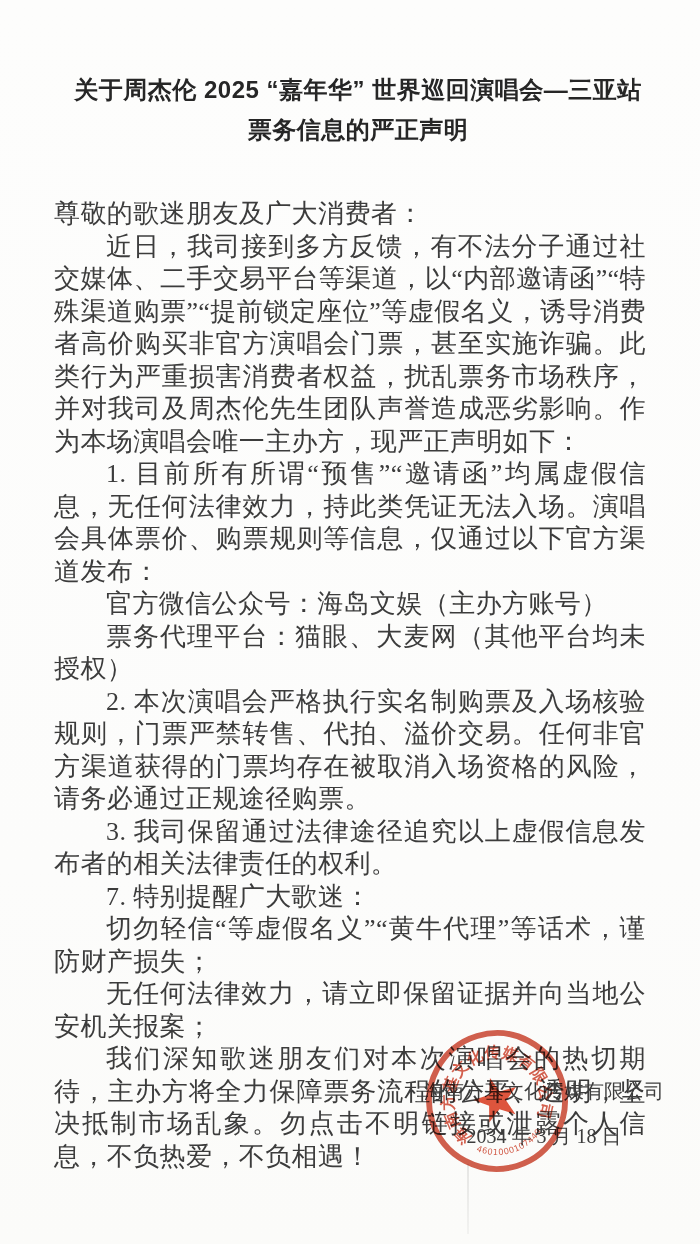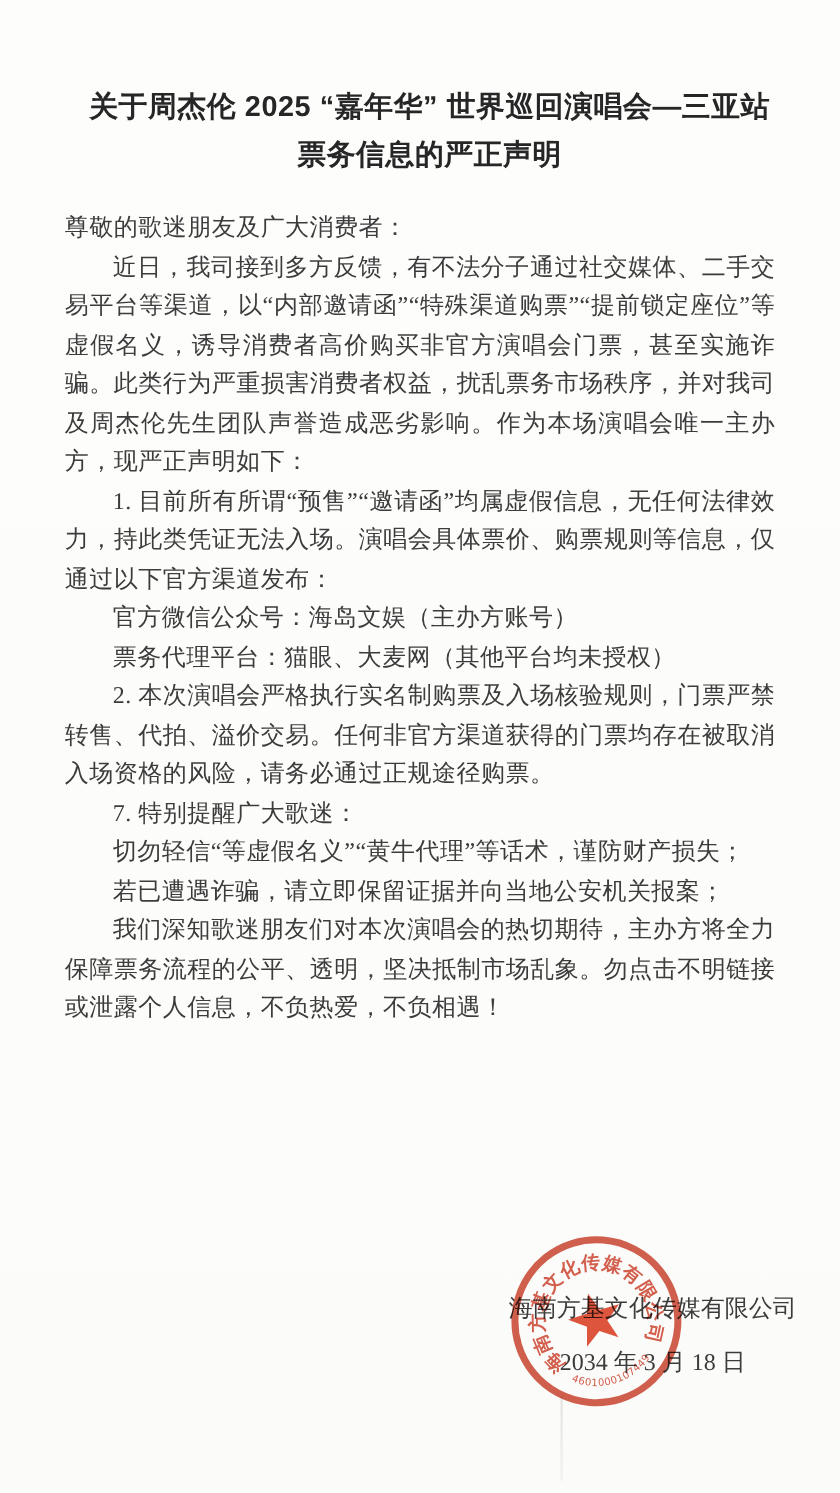--- a/index.html
+++ b/index.html
@@ -14,22 +14,22 @@
   }
   .title{
     position:absolute;top:70px;left:20px;right:20px;
     margin:0;text-align:center;
     font-family:"Liberation Sans","DejaVu Sans",sans-serif;
     font-weight:bold;color:#262626;
     font-size:24px;line-height:40px;letter-spacing:0.5px;
   }
   .title-line{display:block;}
   .content{
-    position:absolute;top:174px;left:54px;width:592px;
-    font-size:20px;line-height:32.5px;letter-spacing:0.4px;
+    position:absolute;top:198px;left:54px;width:592px;
+    font-size:26px;line-height:32.5px;letter-spacing:0.4px;
   }
   .content p{margin:0;text-align:justify;}
   .para{text-indent:2em;}
   .signature{
     position:absolute;top:1069px;right:52px;
     text-align:center;font-size:20px;line-height:45px;color:#3c3c3c;
     z-index:1;
   }
   .seal{
     position:absolute;left:424px;top:1028px;width:146px;height:146px;
@@ -62,23 +62,24 @@
     <span class="title-line">票务信息的严正声明</span>
   </h1>
 
   <div class="content">
     <p class="greeting">尊敬的歌迷朋友及广大消费者：</p>
     <p class="para">近日，我司接到多方反馈，有不法分子通过社交媒体、二手交易平台等渠道，以“内部邀请函”“特殊渠道购票”“提前锁定座位”等虚假名义，诱导消费者高价购买非官方演唱会门票，甚至实施诈骗。此类行为严重损害消费者权益，扰乱票务市场秩序，并对我司及周杰伦先生团队声誉造成恶劣影响。作为本场演唱会唯一主办方，现严正声明如下：</p>
     <p class="para">1. 目前所有所谓“预售”“邀请函”均属虚假信息，无任何法律效力，持此类凭证无法入场。演唱会具体票价、购票规则等信息，仅通过以下官方渠道发布：</p>
     <p class="para">官方微信公众号：海岛文娱（主办方账号）</p>
     <p class="para">票务代理平台：猫眼、大麦网（其他平台均未授权）</p>
     <p class="para">2. 本次演唱会严格执行实名制购票及入场核验规则，门票严禁转售、代拍、溢价交易。任何非官方渠道获得的门票均存在被取消入场资格的风险，请务必通过正规途径购票。</p>
+    <p class="para">3. 我司保留通过法律途径追究以上虚假信息发布者的相关法律责任的权利。</p>
     <p class="para">7. 特别提醒广大歌迷：</p>
     <p class="para">切勿轻信“等虚假名义”“黄牛代理”等话术，谨防财产损失；</p>
-    <p class="para">若已遭遇诈骗，请立即保留证据并向当地公安机关报案；</p>
+    <p class="para">无任何法律效力，请立即保留证据并向当地公安机关报案；</p>
     <p class="para">我们深知歌迷朋友们对本次演唱会的热切期待，主办方将全力保障票务流程的公平、透明，坚决抵制市场乱象。勿点击不明链接或泄露个人信息，不负热爱，不负相遇！</p>
   </div>
 
   <div class="signature">
     <div>海南方基文化传媒有限公司</div>
     <div>2034 年 3 月 18 日</div>
   </div>
 
   <div class="seal">
     <svg viewBox="0 0 200 200" xmlns="http://www.w3.org/2000/svg">

